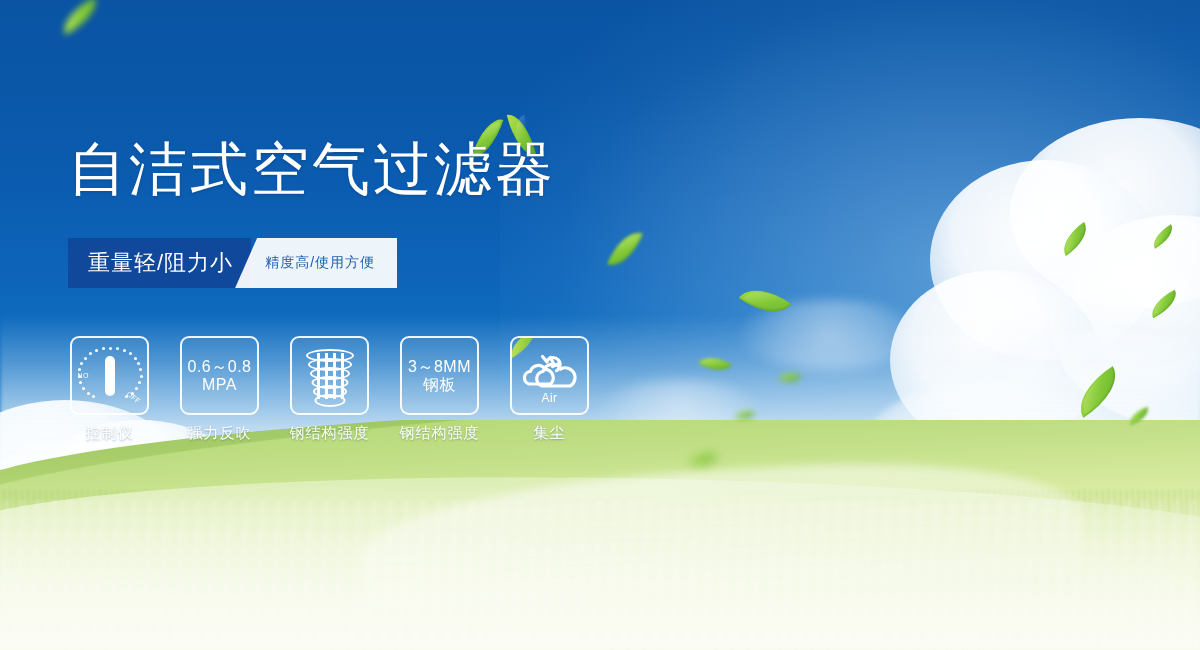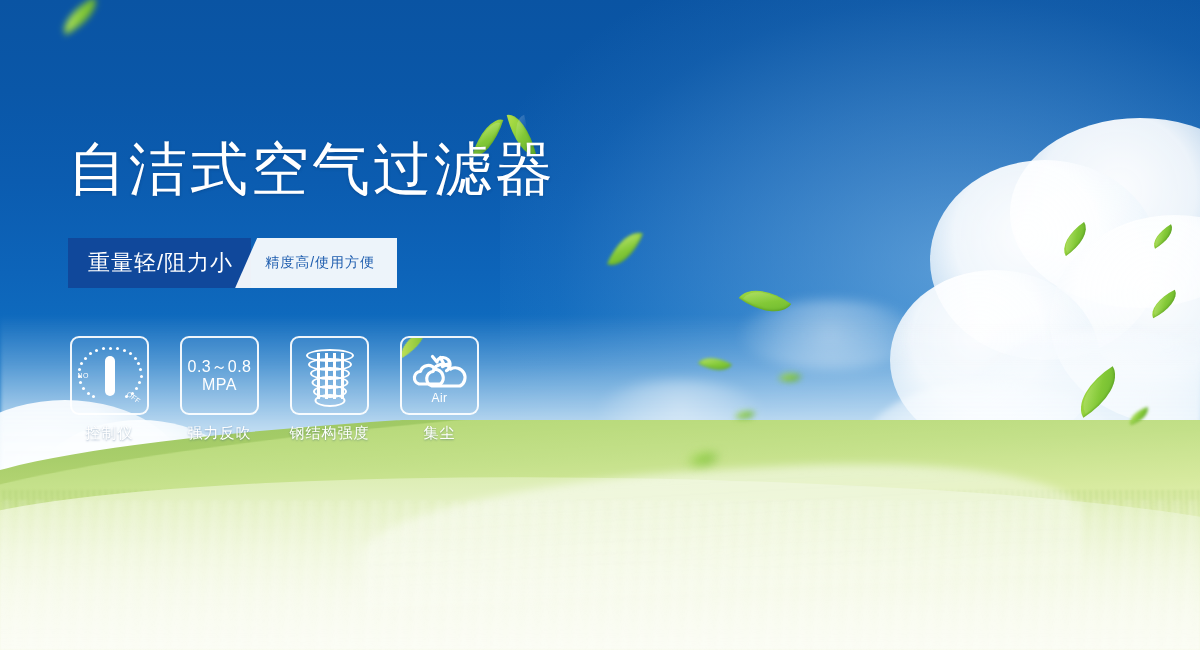--- a/index.html
+++ b/index.html
@@ -388,21 +388,21 @@
           <div class="pill"></div>
           <div class="no">NO</div>
           <div class="off">OFF</div>
         </div>
       </div>
       <div class="feature-label">控制仪</div>
     </div>
 
     <div class="feature">
       <div class="feature-box">
-        <div class="feature-text">0.3～0.8
+        <div class="feature-text">0.6～0.8
 MPA</div>
       </div>
       <div class="feature-label">强力反吹</div>
     </div>
 
     <div class="feature">
       <div class="feature-box">
         <div class="coil">
           <div class="bar" style="left:14px;"></div>
           <div class="bar" style="left:22px;"></div>
@@ -412,20 +412,27 @@
           <div class="ring" style="top:11px; width:40px;"></div>
           <div class="ring" style="top:20px; width:36px;"></div>
           <div class="ring" style="top:29px; width:33px;"></div>
           <div class="ring" style="top:38px; width:30px;"></div>
           <div class="ring" style="top:47px; width:27px;"></div>
         </div>
       </div>
       <div class="feature-label">钢结构强度</div>
     </div>
 
+    <div class="feature">
+      <div class="feature-box">
+        <div class="feature-text">3～8MM
+钢板</div>
+      </div>
+      <div class="feature-label">钢结构强度</div>
+    </div>
 
     <div class="feature">
       <div class="feature-box">
         <div class="aircloud">
           <div class="air-leaf"></div>
           <svg width="60" height="44" viewBox="0 0 60 44" style="position:absolute;left:0;top:4px;">
             <g fill="none" stroke="#ffffff" stroke-width="3.2" stroke-linejoin="round" stroke-linecap="round">
               <path d="M27 9 a7 7 0 1 1 9.5 9.6"></path>
               <path d="M30.5 5.5 L33.5 11.5"></path>
               <path d="M38 12 L32.5 14.5"></path>

